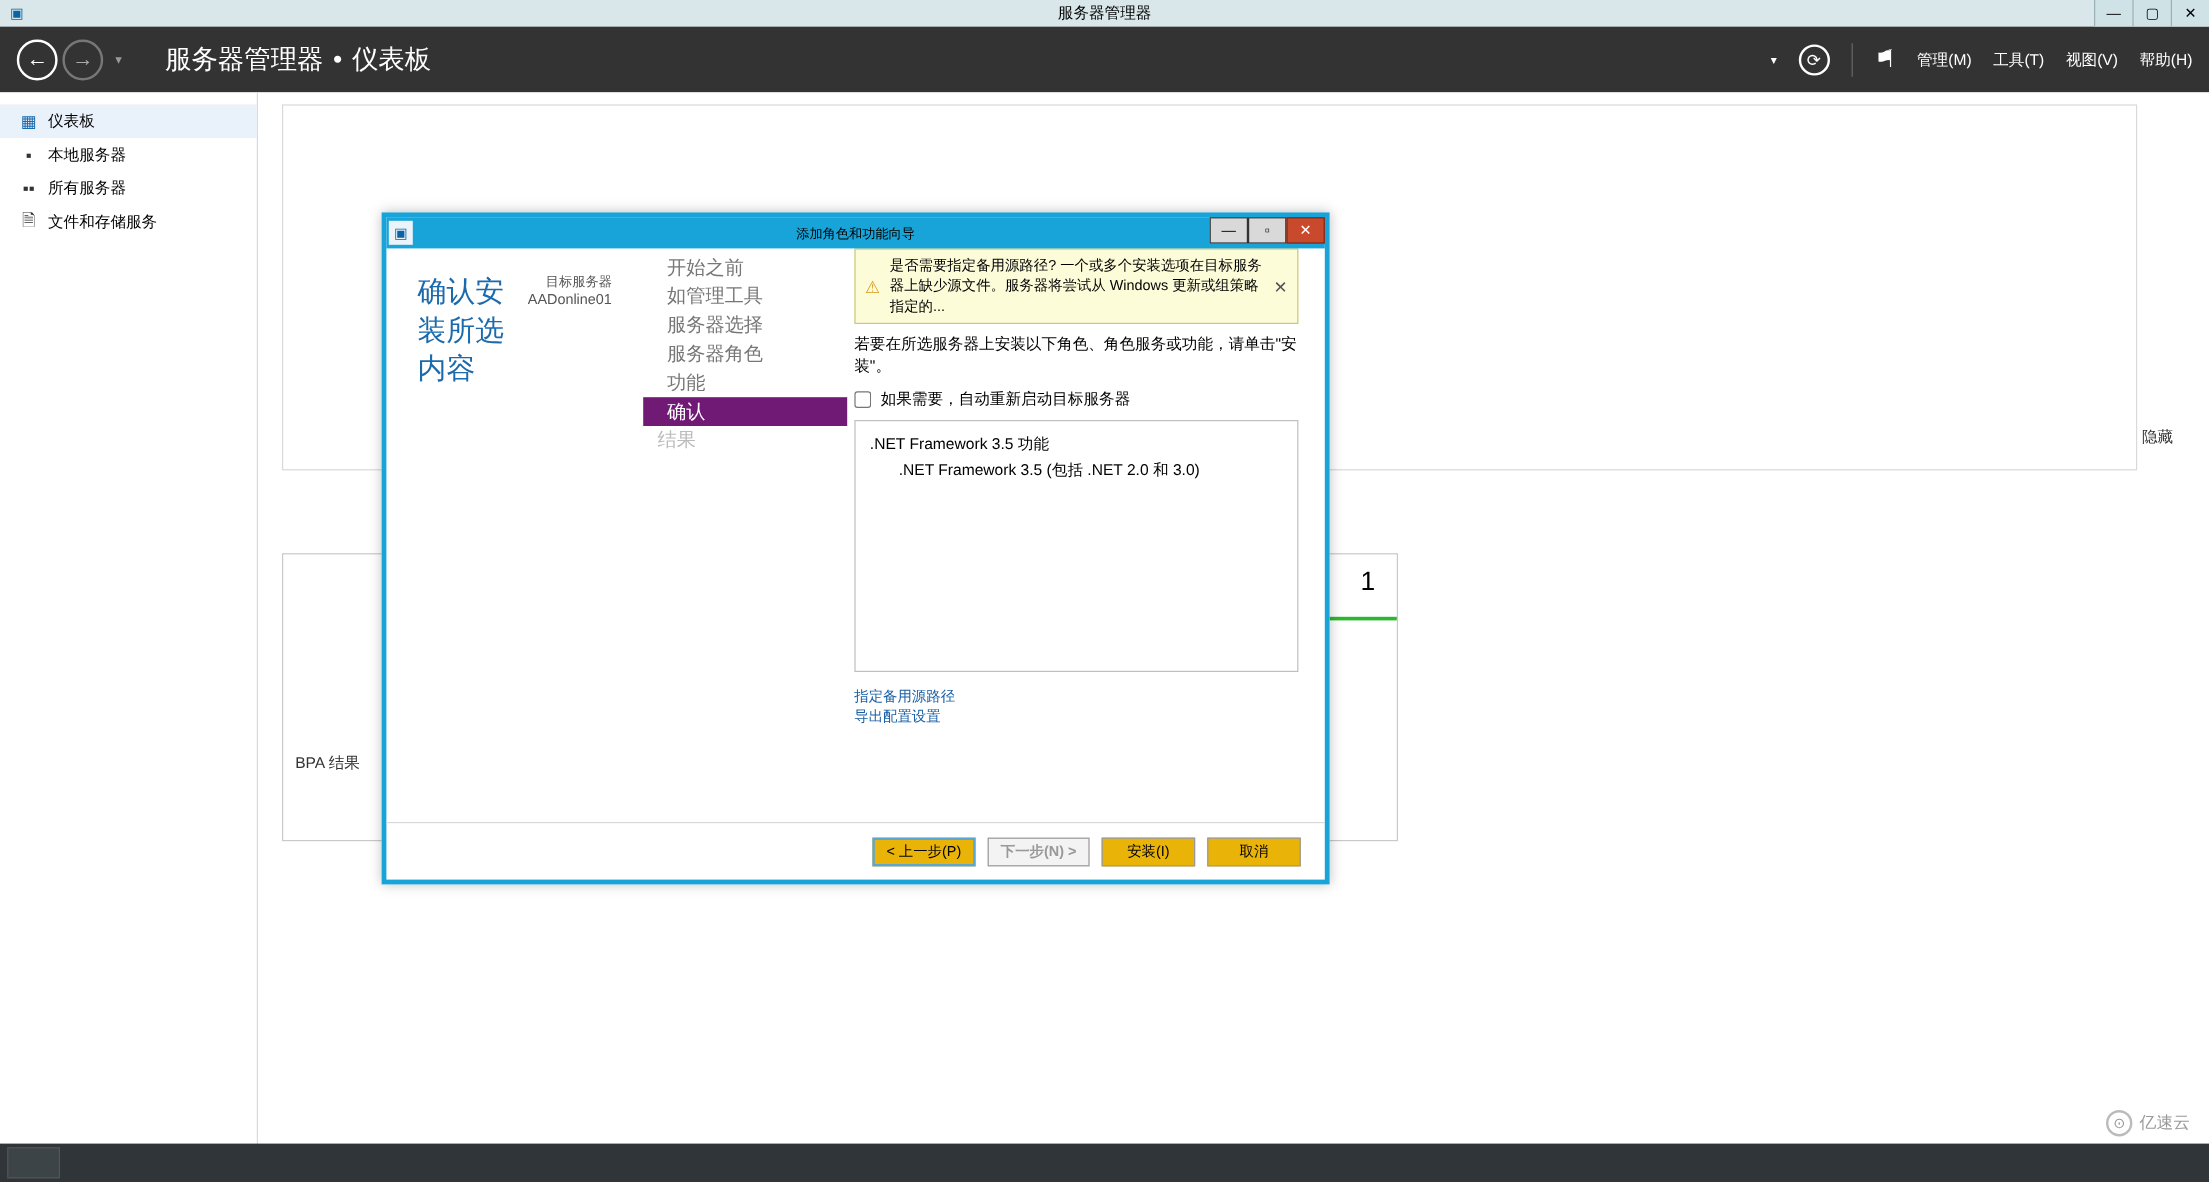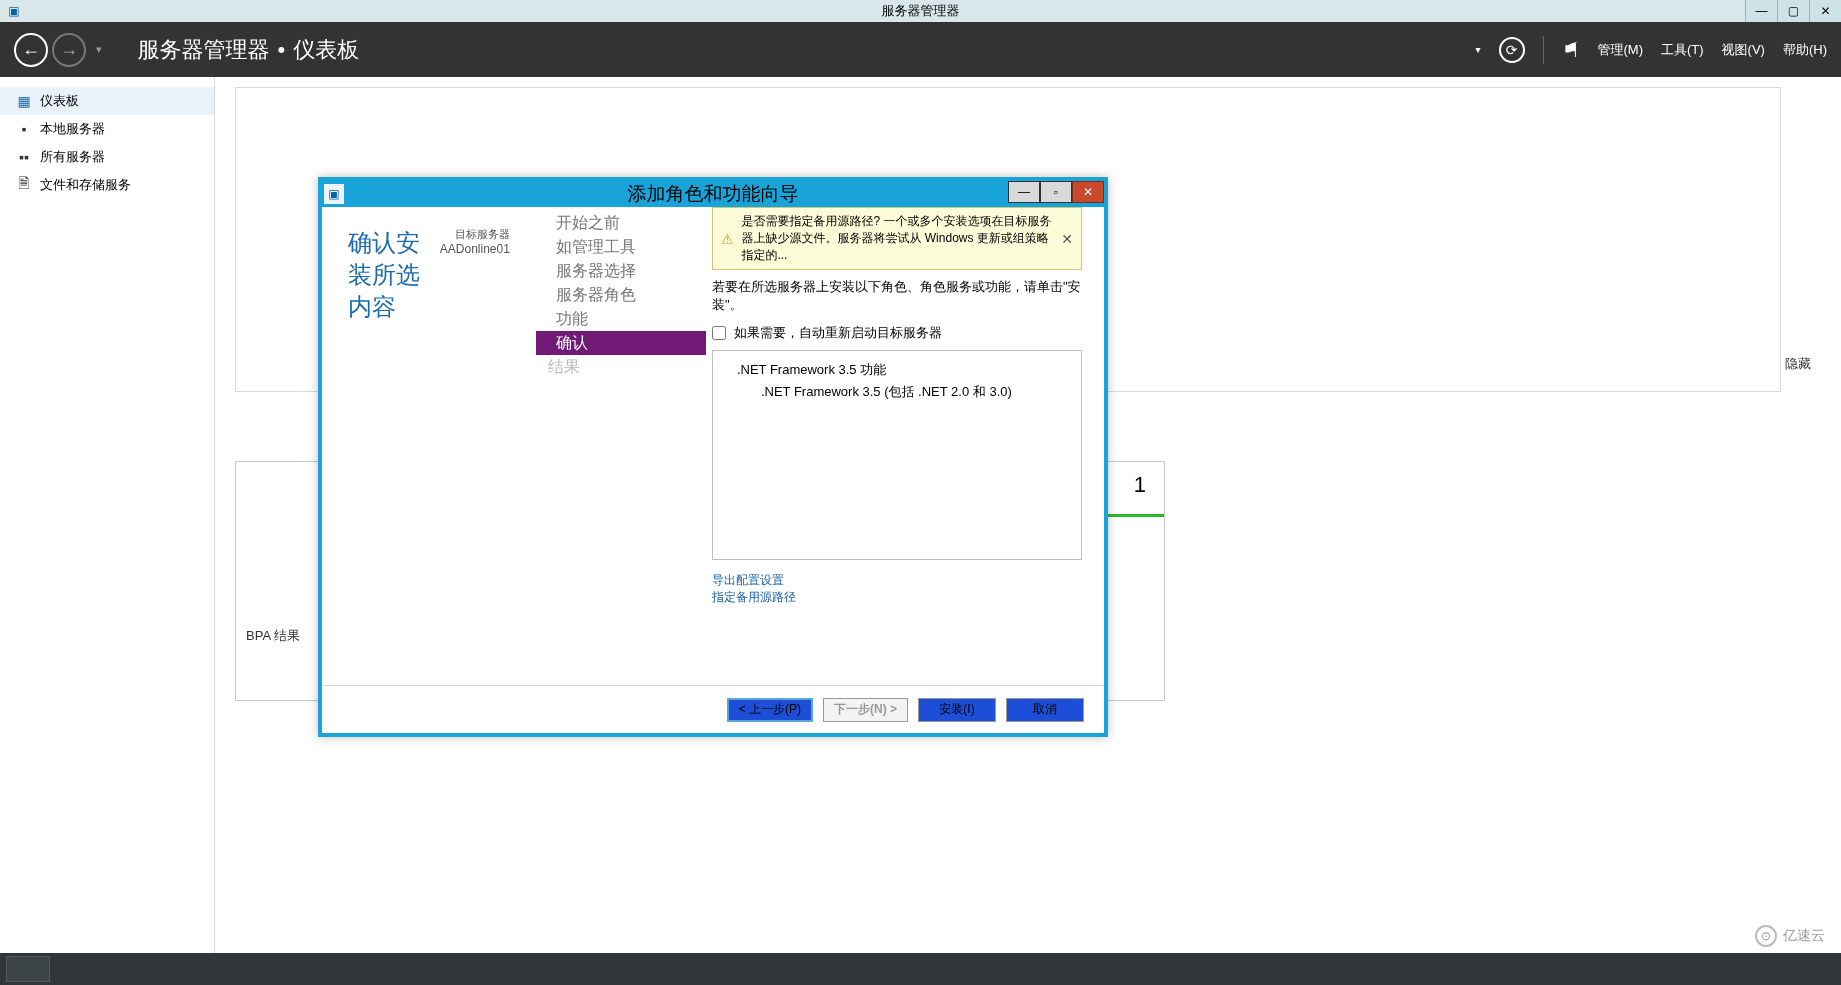--- a/index.html
+++ b/index.html
@@ -42,21 +42,21 @@
 .tile-right { position:absolute; left:720px; top:384px; width:230px; height:240px; border:1px solid #c9c9c9; }
 .tile-right .num{font-size:22px;text-align:right;padding:10px 18px 0 0;}
 .tile-right .green-bar{position:absolute;left:0;right:0;top:52px;height:3px;background:#2cb82c;}
 .top-panel-frag{position:absolute;left:20px;top:10px;right:60px;height:305px;border:1px solid #d9d9d9;}
 .hide-link{position:absolute;right:30px;top:278px;font-size:13px;color:#333;}
 
 
 .dialog { position: absolute; left: 103px; top: 100px; width: 790px; height: 560px; background: #fff; border: 4px solid #18a4d8; box-shadow: 0 0 10px rgba(0,0,0,.25); }
 .dlg-titlebar { height: 26px; background: #18a4d8; display: flex; align-items: center; position: relative; }
 .dlg-titlebar .dlg-icon { width:20px;height:20px;margin-left:2px;font-size:12px;display:flex;align-items:center;justify-content:center;color:#0a64a4;background:#eaf4fa;}
-.dlg-titlebar .dlg-title { position:absolute; left:50%; transform:translateX(-50%); font-size:19px; color:#000;}
+.dlg-titlebar .dlg-title { position:absolute; left:50%; transform:translateX(-50%); font-size:11px; color:#000;}
 .dlg-titlebar .dlg-ctrls{position:absolute;right:0;top:0;display:flex;}
 .dlg-ctrls .dc{width:32px;height:22px;display:flex;align-items:center;justify-content:center;font-size:12px;border:1px solid #333;background:#d9d9d9;cursor:pointer;}
 .dlg-ctrls .dc.close{background:#c9492c;color:#fff;border-color:#7a2a18;}
 .dlg-body { display:flex; height: calc(100% - 26px - 48px); }
 .dlg-headband{padding:20px 26px 10px 26px; display:flex; justify-content:space-between; align-items:flex-start;}
 .dlg-heading{font-size:24px;font-weight:400;color:#1a6aad;}
 .dlg-target{text-align:right;font-size:12px;color:#555;}
 .dlg-target .tgt-label{font-size:11px;}
 .dlg-split{display:flex;height:calc(100% - 70px);}
 .wizard-steps{width:170px;padding-top:4px;}
@@ -65,27 +65,27 @@
 .ws-item.active{background:#701a75;color:#fff;}
 .ws-item.disabled{color:#bbb;padding-left:12px;}
 .dlg-right{flex:1;padding:0 22px 0 6px;}
 .warning-bar{border:1px solid #c9c979;background:#fcfcd9;padding:5px 8px;font-size:12px;display:flex;align-items:center;gap:8px;margin-bottom:8px;}
 .warning-bar .warn-icon{color:#d99a1c;font-size:14px;}
 .warning-bar .warn-close{margin-left:auto;cursor:pointer;font-size:14px;color:#555;}
 .instr{font-size:13px;margin-bottom:10px;}
 .chk-row{display:flex;align-items:center;gap:8px;font-size:13px;margin-bottom:8px;}
 .chk-row input{width:14px;height:14px;}
 .note{font-size:12px;color:#444;line-height:1.5;margin-bottom:10px;}
-.feature-box{border:1px solid #bfbfbf;height:210px;padding:10px 24px;font-size:13px;overflow:auto;}
+.feature-box{border:1px solid #bfbfbf;height:210px;padding:10px 12px;font-size:13px;overflow:auto;}
 .feature-box .feat-parent{margin-bottom:4px;}
 .feature-box .feat-child{padding-left:24px;}
 .links{margin-top:12px;font-size:12px;}
 .links a{color:#1a5fa6;text-decoration:none;display:block;line-height:1.4;cursor:pointer;}
 .dlg-footer{height:48px;border-top:1px solid #d9d9d9;display:flex;align-items:center;justify-content:flex-end;padding-right:20px;gap:10px;}
-.dlg-footer .btn{min-width:78px;height:24px;border:1px solid #999;background:#1d4ed8;font-size:12px;padding:0 10px;cursor:pointer;}
+.dlg-footer .btn{min-width:78px;height:24px;border:1px solid #999;background:#eab308;font-size:12px;padding:0 10px;cursor:pointer;}
 .dlg-footer .btn.primary{border:2px solid #5aa7d6;}
 .dlg-footer .btn:disabled{color:#999;background:#f3f3f3;font-weight:bold;}
 
 
 .taskbar{position:absolute;left:0;right:0;bottom:0;height:32px;background:#2f3538;display:flex;align-items:center;padding:0 6px;}
 .taskbar .tb-btn{width:44px;height:26px;background:#3d4447;margin-right:4px;border:1px solid #555;}
 .watermark{position:absolute;right:16px;bottom:38px;font-size:14px;color:#999;display:flex;align-items:center;gap:6px;}
 .watermark .wm-icon{width:22px;height:22px;border:2px solid #bbb;border-radius:50%;display:flex;align-items:center;justify-content:center;font-size:12px;}
 </style>
 </head>
@@ -198,22 +198,22 @@
             <div class="instr">若要在所选服务器上安装以下角色、角色服务或功能，请单击"安装"。</div>
             <label class="chk-row">
               <input type="checkbox" style="">
               <span>如果需要，自动重新启动目标服务器</span>
             </label>
             <div class="feature-box">
               <div class="feat-parent">.NET Framework 3.5 功能</div>
               <div class="feat-child">.NET Framework 3.5 (包括 .NET 2.0 和 3.0)</div>
             </div>
             <div class="links">
+              <a>指定备用源路径</a>
               <a>导出配置设置</a>
-              <a>指定备用源路径</a>
             </div>
           </div>
         </div>
       </div>
 
       <div class="dlg-footer">
         <button class="btn primary">&lt; 上一步(P)</button>
         <button class="btn" disabled="">下一步(N) &gt;</button>
         <button class="btn">安装(I)</button>
         <button class="btn">取消</button>

